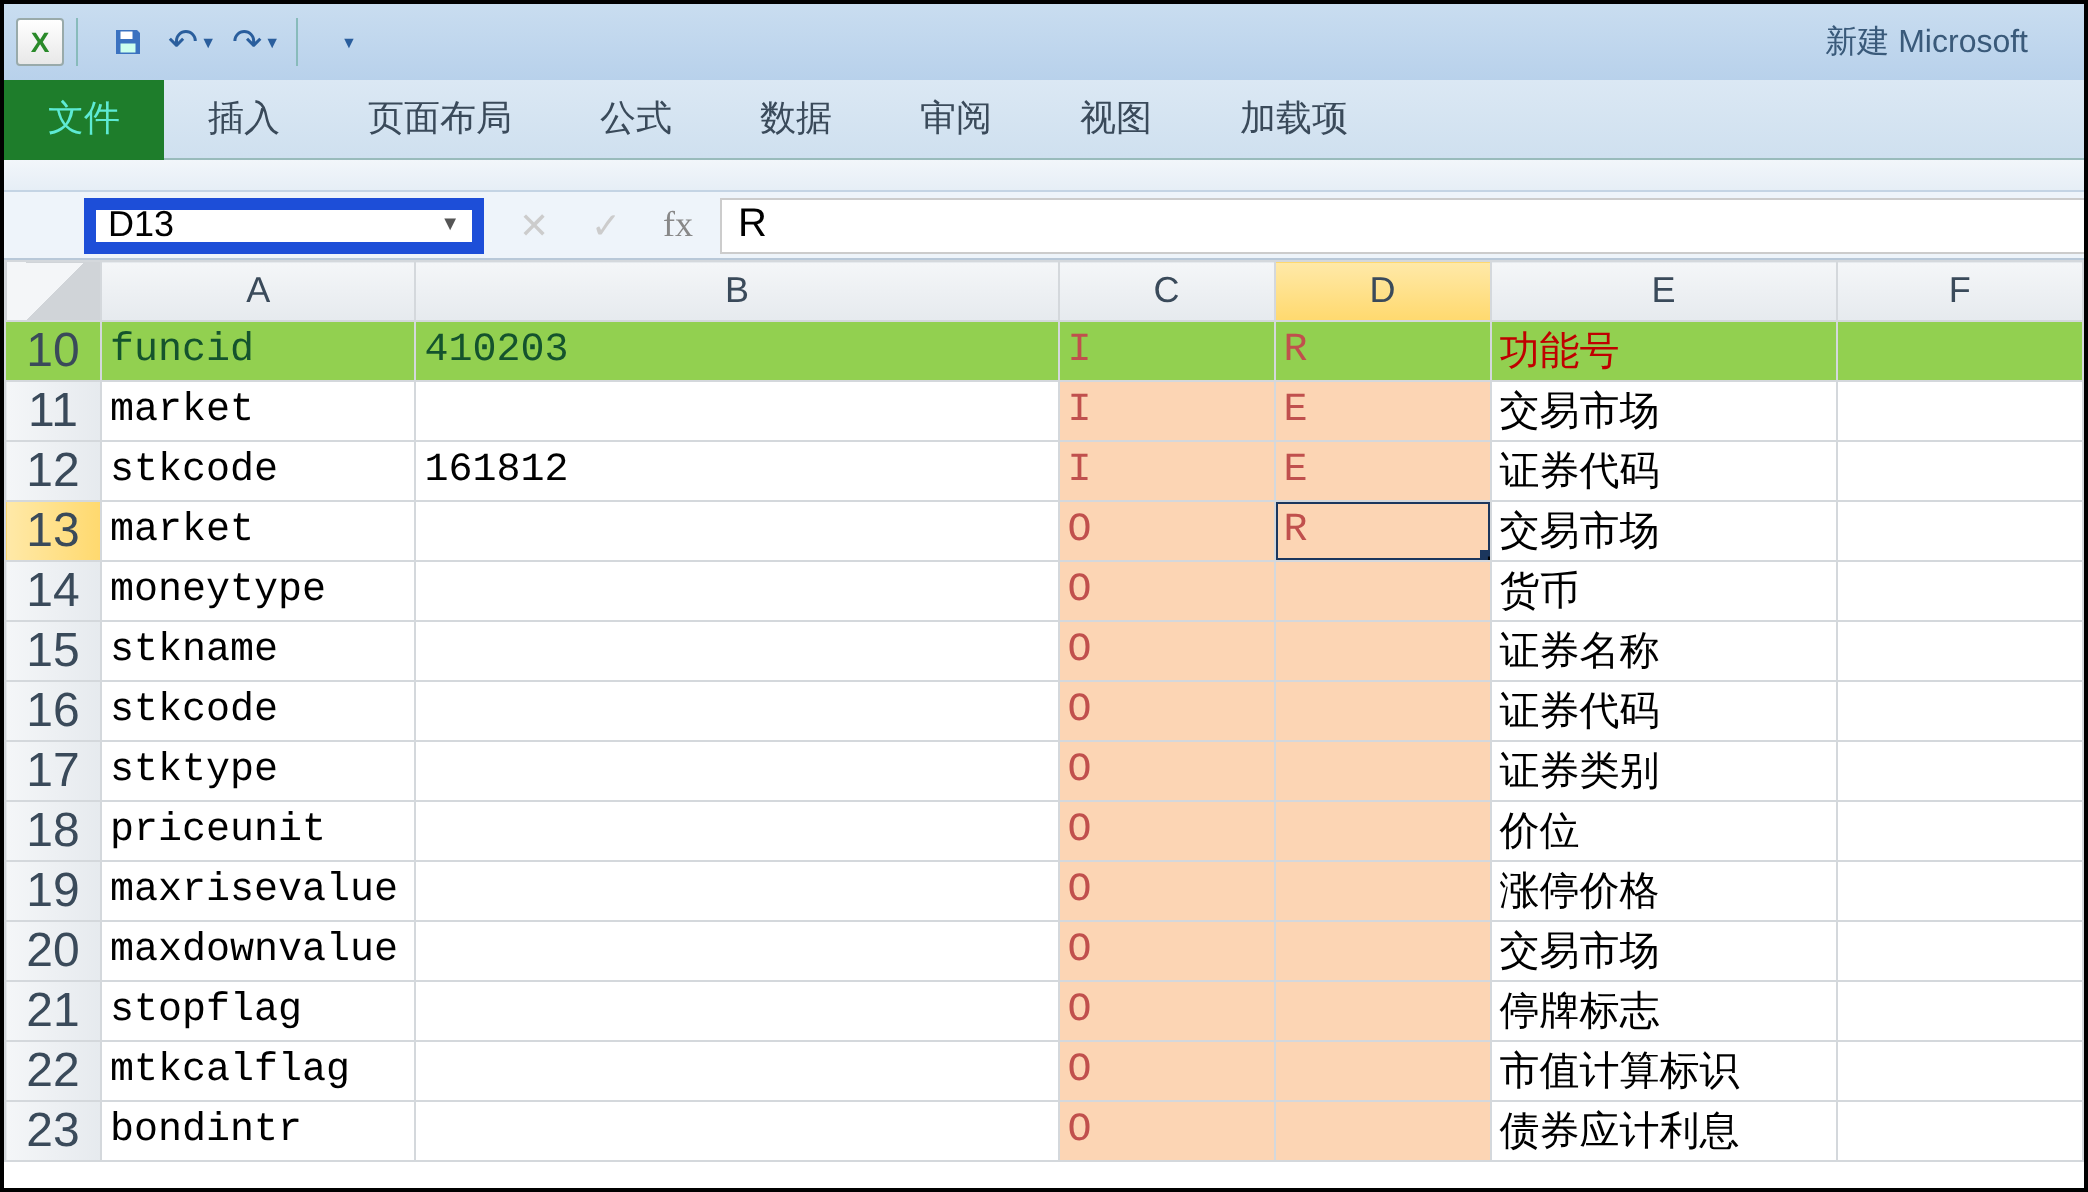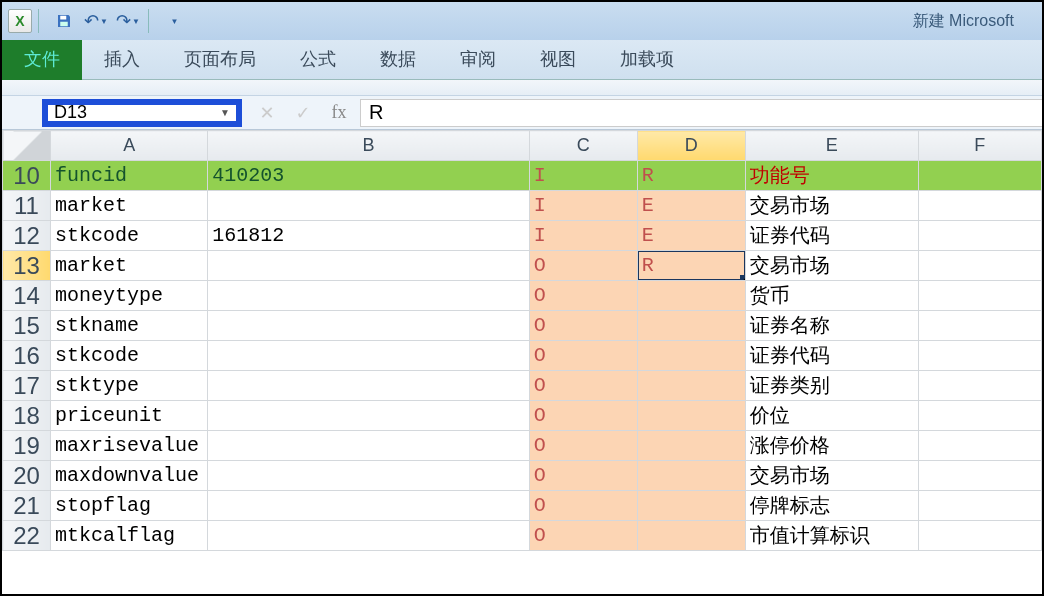--- a/index.html
+++ b/index.html
@@ -251,17 +251,26 @@
           </tr>
           <tr>
             <td class="row-hdr">22</td>
             <td class="a col-A">mtkcalflag</td>
             <td class="b col-B"></td>
             <td class="c col-C peach">O</td>
             <td class="d col-D peach"></td>
             <td class="e col-E">市值计算标识</td>
             <td class="col-F"></td>
           </tr>
+          <tr>
+            <td class="row-hdr">23</td>
+            <td class="a col-A">bondintr</td>
+            <td class="b col-B"></td>
+            <td class="c col-C peach">O</td>
+            <td class="d col-D peach"></td>
+            <td class="e col-E">债券应计利息</td>
+            <td class="col-F"></td>
+          </tr>
         </tbody>
     </table>
   </div>
 
 </div>
 
 </body></html>

